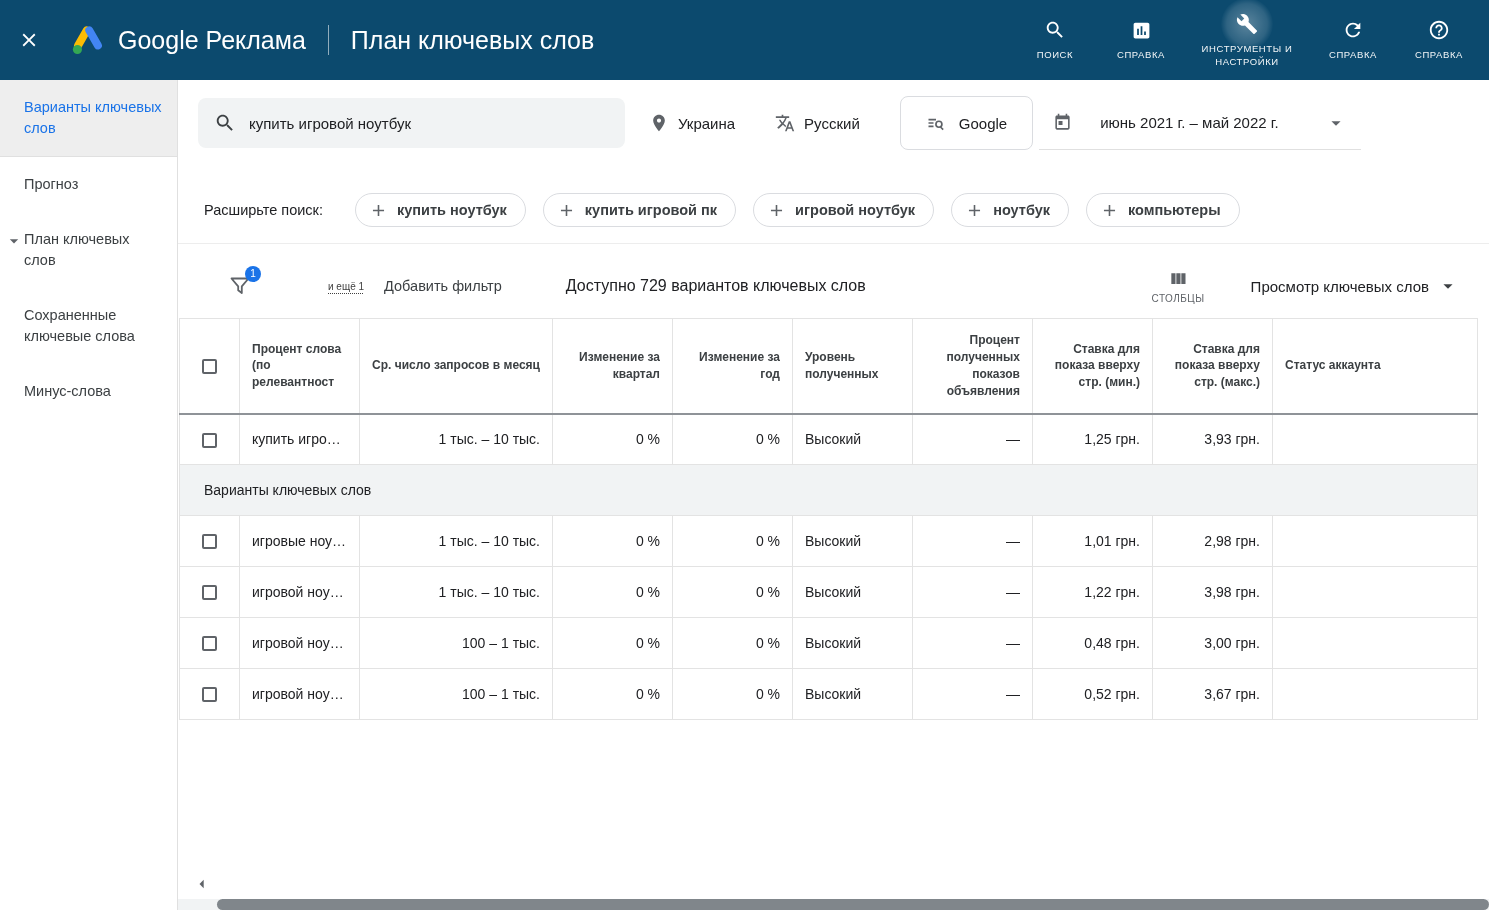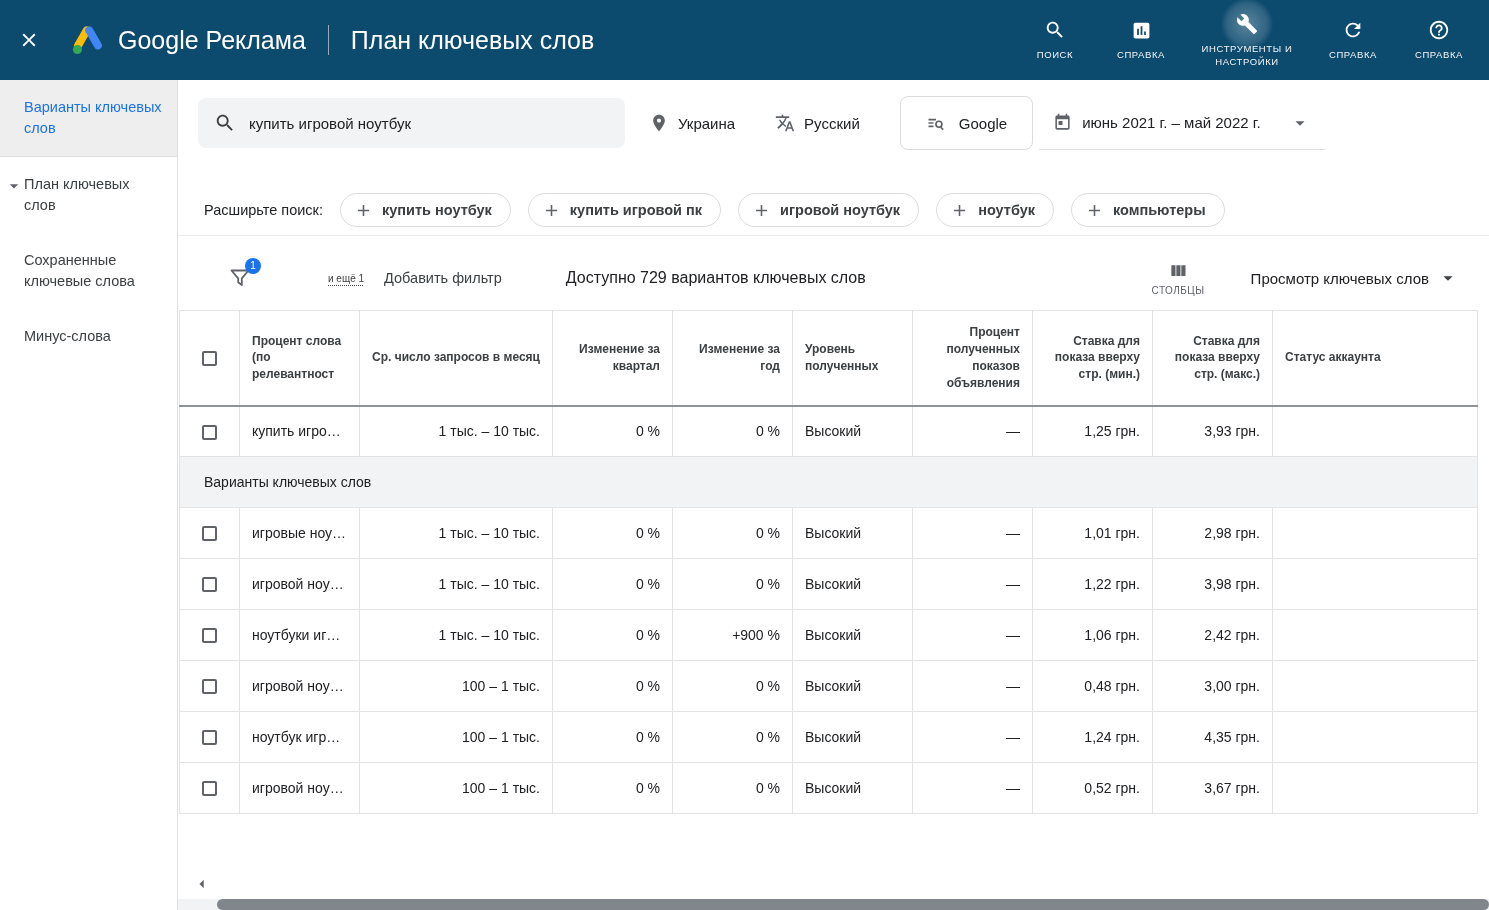--- a/index.html
+++ b/index.html
@@ -35,25 +35,25 @@
 
   .main { flex:1; position:relative; overflow:hidden; background:#fff; }
 
   
   .toolbar { display:flex; align-items:center; padding:15px 0 0 20px; height:71px; white-space:nowrap; }
   .search-box { width:427px; height:50px; background:#f1f3f4; border-radius:8px; display:flex; align-items:center; padding:0 16px; gap:13px; flex-shrink:0; }
   .search-input { border:none; background:transparent; outline:none; font:15px "Liberation Sans",sans-serif; color:#202124; width:360px; }
   .tb-item { display:flex; align-items:center; gap:9px; font-size:15px; color:#202124; cursor:pointer; flex-shrink:0; }
   .loc { margin-left:24px; } .lang { margin-left:40px; }
   .network-box { margin-left:40px; height:54px; border:1px solid #dadce0; border-radius:8px; padding:0 25px; display:flex; align-items:center; gap:13px; font-size:15px; cursor:pointer; flex-shrink:0; }
-  .date-picker { margin-left:6px; height:54px; display:flex; align-items:center; gap:10px; padding:0 14px; border-bottom:1px solid #e0e0e0; font-size:15px; cursor:pointer; flex-shrink:0; }
+  .date-picker { margin-left:6px; height:54px; display:flex; align-items:center; gap:28px; padding:0 14px; border-bottom:1px solid #e0e0e0; font-size:15px; cursor:pointer; flex-shrink:0; }
   .date-caret { margin-left:18px; line-height:0; }
 
   
-  .suggest-row { display:flex; align-items:center; padding:42px 0 8px 26px; white-space:nowrap; overflow:hidden; border-bottom:1px solid #ededed; }
+  .suggest-row { display:flex; align-items:center; padding:42px 0 16px 26px; white-space:nowrap; overflow:hidden; border-bottom:1px solid #ededed;gap:15px; }
   .suggest-label { font-size:14.5px; color:#202124; margin-right:17px; flex-shrink:0; }
   .chips { display:flex; gap:17px; flex-shrink:0; }
   .chip { display:flex; align-items:center; gap:9px; height:34px; border:1px solid #dadce0; border-radius:17px; padding:0 18px 0 13px; font-size:14.5px; font-weight:bold; color:#3c4043; cursor:pointer; flex-shrink:0; }
   .chip-plus { line-height:0; }
 
   
   .filter-bar { display:flex; align-items:center; height:64px; margin-top:10px; padding:0 30px 0 50px; }
   .funnel-wrap { position:relative; cursor:pointer; line-height:0; }
   .badge { position:absolute; top:-8px; right:-9px; width:16px; height:16px; border-radius:50%; background:#1a73e8; color:#fff; font-size:10px; display:flex; align-items:center; justify-content:center; }
   .more-link { margin-left:76px; color:#404040; font-size:10px; text-decoration:underline dotted; text-underline-offset:3px; cursor:pointer; }
@@ -148,20 +148,24 @@
 
   <div class="content">
 
     <nav class="sidebar">
 
         <div class="side-item active divider-after">
           
           <span class="side-label">Варианты ключевых слов</span>
         </div>
 
+        <div class="side-item">
+          
+          <span class="side-label">Прогноз</span>
+        </div>
 
         <div class="side-item">
           <span class="side-caret">
             <svg width="20" height="20" viewBox="0 0 24 24">
               <path fill="#5f6368" d="M7 10l5 5 5-5z"></path>
             </svg>
           </span>
           <span class="side-label">План ключевых слов</span>
         </div>
 
@@ -385,58 +389,34 @@
               <td class="ar">1 тыс. – 10 тыс.</td>
               <td class="ar">0 %</td>
               <td class="ar">0 %</td>
               <td class="al">Высокий</td>
               <td class="ar">—</td>
               <td class="ar">1,22 грн.</td>
               <td class="ar">3,98 грн.</td>
               <td class="al"></td>
             </tr>
 
-            <tr>
-              <td class="col-check"><span class="checkbox"></span></td>
-              <td class="al">ноутбуки иг…</td>
-              <td class="ar">1 тыс. – 10 тыс.</td>
-              <td class="ar">0 %</td>
-              <td class="ar">+900 %</td>
-              <td class="al">Высокий</td>
-              <td class="ar">—</td>
-              <td class="ar">1,06 грн.</td>
-              <td class="ar">2,42 грн.</td>
-              <td class="al"></td>
-            </tr>
 
             <tr>
               <td class="col-check"><span class="checkbox"></span></td>
               <td class="al">игровой ноу…</td>
               <td class="ar">100 – 1 тыс.</td>
               <td class="ar">0 %</td>
               <td class="ar">0 %</td>
               <td class="al">Высокий</td>
               <td class="ar">—</td>
               <td class="ar">0,48 грн.</td>
               <td class="ar">3,00 грн.</td>
               <td class="al"></td>
             </tr>
 
-            <tr>
-              <td class="col-check"><span class="checkbox"></span></td>
-              <td class="al">ноутбук игр…</td>
-              <td class="ar">100 – 1 тыс.</td>
-              <td class="ar">0 %</td>
-              <td class="ar">0 %</td>
-              <td class="al">Высокий</td>
-              <td class="ar">—</td>
-              <td class="ar">1,24 грн.</td>
-              <td class="ar">4,35 грн.</td>
-              <td class="al"></td>
-            </tr>
 
             <tr>
               <td class="col-check"><span class="checkbox"></span></td>
               <td class="al">игровой ноу…</td>
               <td class="ar">100 – 1 тыс.</td>
               <td class="ar">0 %</td>
               <td class="ar">0 %</td>
               <td class="al">Высокий</td>
               <td class="ar">—</td>
               <td class="ar">0,52 грн.</td>

